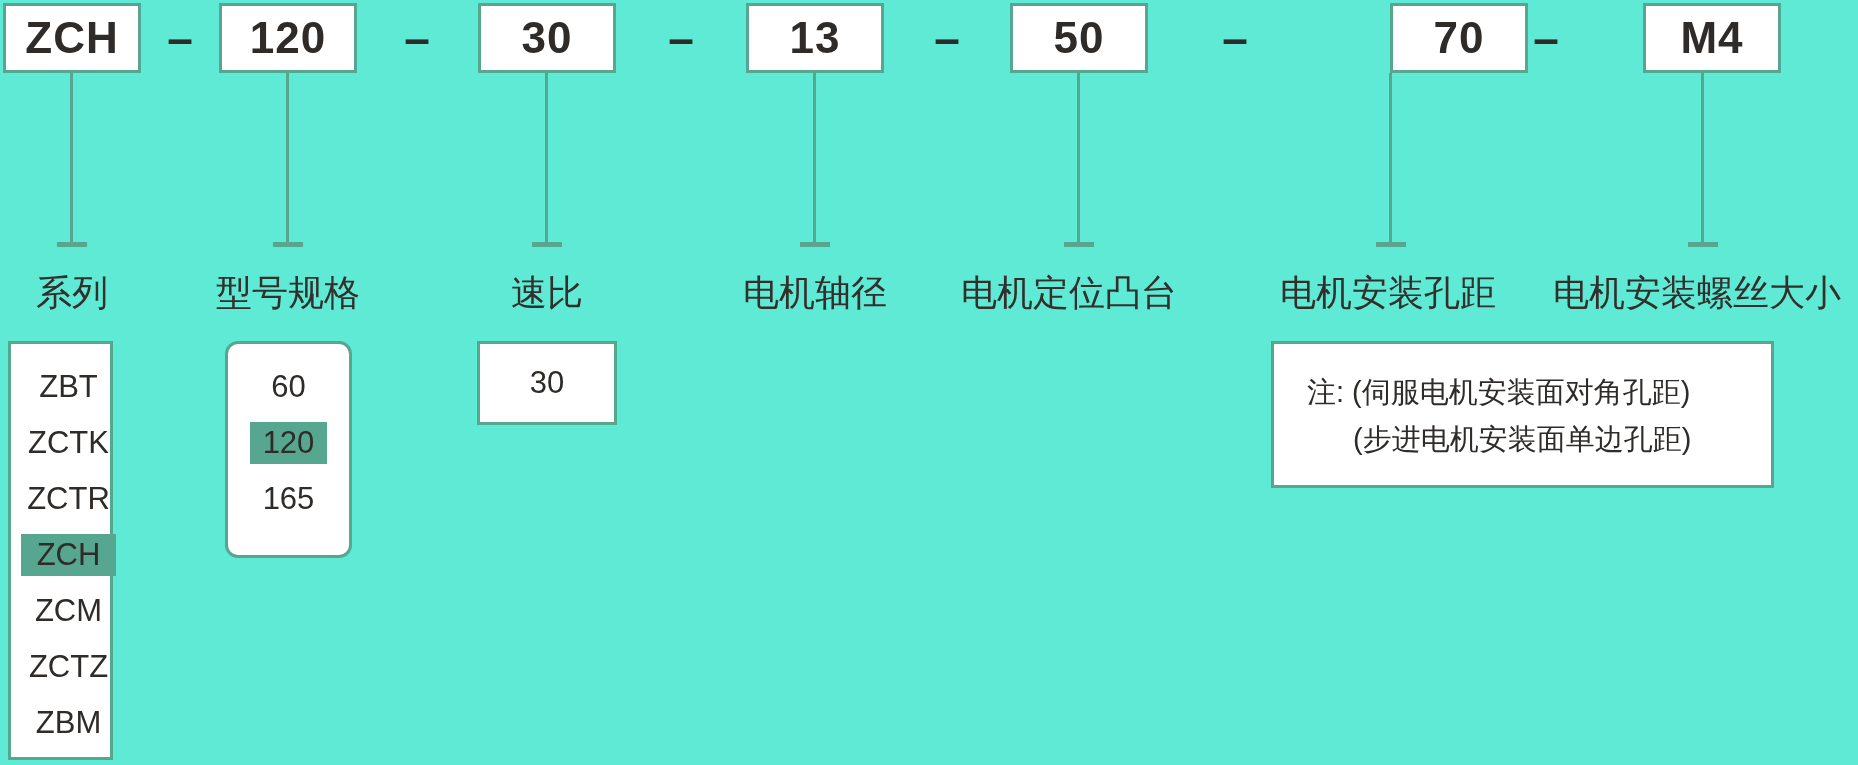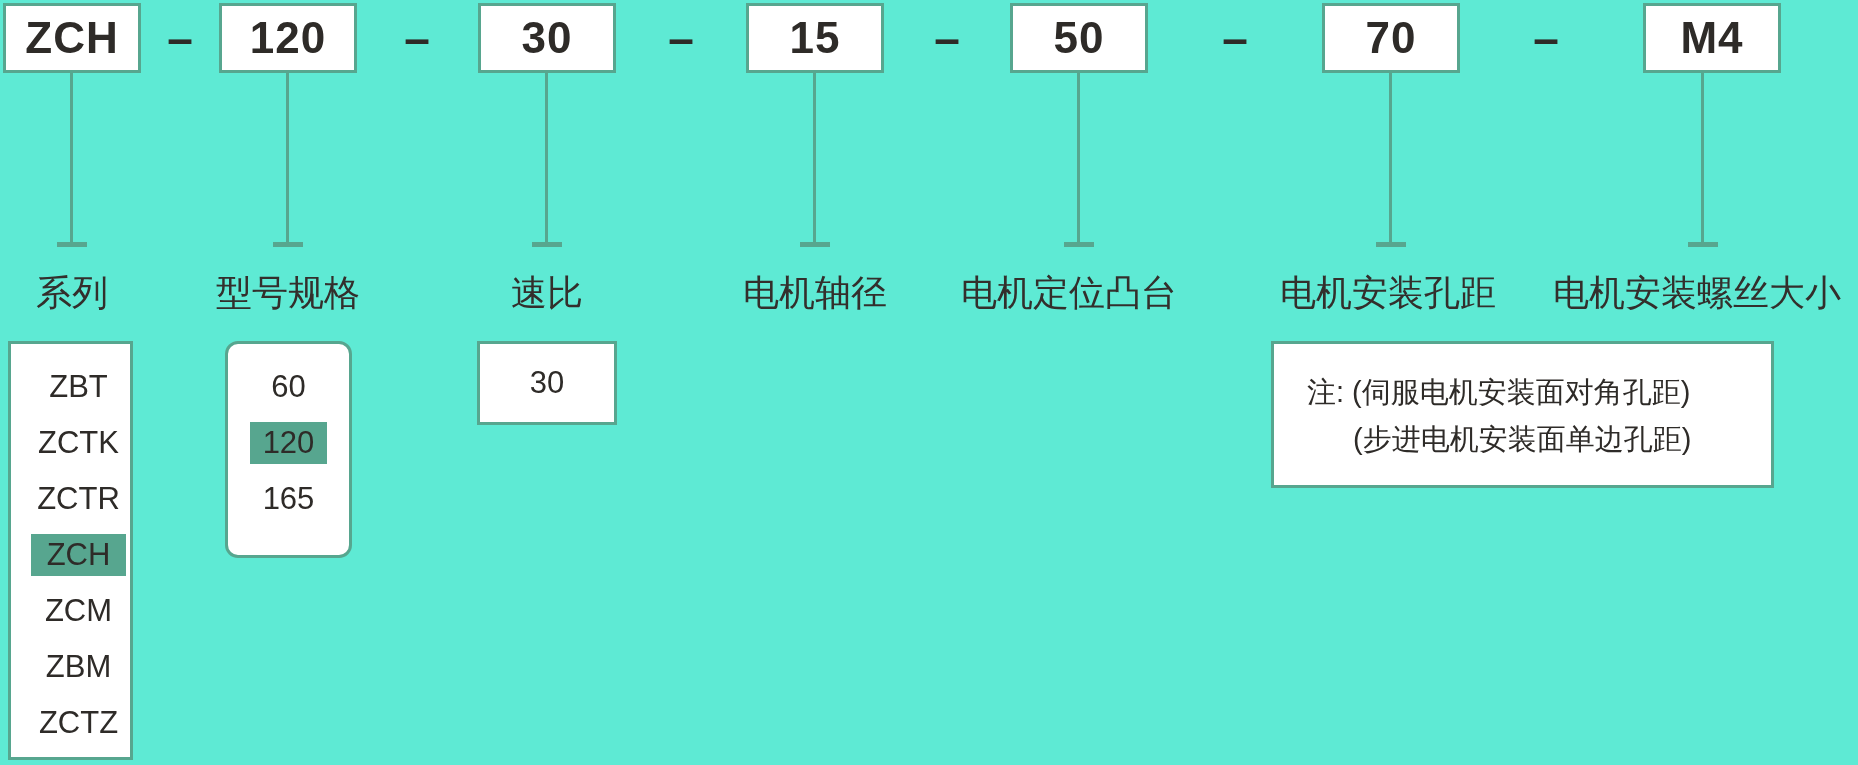--- a/index.html
+++ b/index.html
@@ -44,23 +44,23 @@
   .note2{padding-left:46px;}
 </style>
 </head>
 <body>
 
 <div class="stage">
 
   <div class="cbox" style="left:3px;">ZCH</div>
   <div class="cbox" style="left:219px;">120</div>
   <div class="cbox" style="left:478px;">30</div>
-  <div class="cbox" style="left:746px;">15</div>
+  <div class="cbox" style="left:746px;">13</div>
   <div class="cbox" style="left:1010px;">50</div>
-  <div class="cbox" style="left:1322px;">70</div>
+  <div class="cbox" style="left:1390px;">70</div>
   <div class="cbox" style="left:1633px;margin-left:10px;">M4</div>
 
   <div class="sep" style="left:160px;">–</div>
   <div class="sep" style="left:397px;">–</div>
   <div class="sep" style="left:661px;">–</div>
   <div class="sep" style="left:927px;">–</div>
   <div class="sep" style="left:1215px;">–</div>
   <div class="sep" style="left:1526px;">–</div>
 
   <div class="vline" style="left:70px;top:73px;height:170px;"></div>
@@ -79,41 +79,41 @@
   <div class="tfoot" style="left:1688px;top:242px;width:30px;"></div>
 
   <div class="slabel" style="left:-88px;">系列</div>
   <div class="slabel" style="left:128px;">型号规格</div>
   <div class="slabel" style="left:387px;">速比</div>
   <div class="slabel" style="left:655px;">电机轴径</div>
   <div class="slabel" style="left:909px;">电机定位凸台</div>
   <div class="slabel" style="left:1228px;">电机安装孔距</div>
   <div class="slabel" style="left:1537px;">电机安装螺丝大小</div>
 
-  <div class="optbox" style="left:8px;width:125px;height:419px;padding-top:15px;padding-left:16px;">
+  <div class="optbox" style="left:8px;width:105px;height:419px;padding-top:15px;padding-left:16px;">
     <div class="optrow">
         <span>ZBT</span>
       </div>
     <div class="optrow">
         <span>ZCTK</span>
       </div>
     <div class="optrow">
         <span>ZCTR</span>
       </div>
     <div class="optrow">
         <span class="sel">ZCH</span>
       </div>
     <div class="optrow">
         <span>ZCM</span>
       </div>
     <div class="optrow">
-        <span>ZBM</span>
+        <span>ZCTZ</span>
       </div>
     <div class="optrow">
-        <span>ZCTZ</span>
+        <span>ZBM</span>
       </div>
   </div>
 
   <div class="optbox" style="left:225px;width:127px;height:217px;padding-top:15px;border-radius:13px;">
     <div class="optrow">
         <span>60</span>
       </div>
     <div class="optrow">
         <span class="sel" style="padding:4px 13px;">120</span>
       </div>

